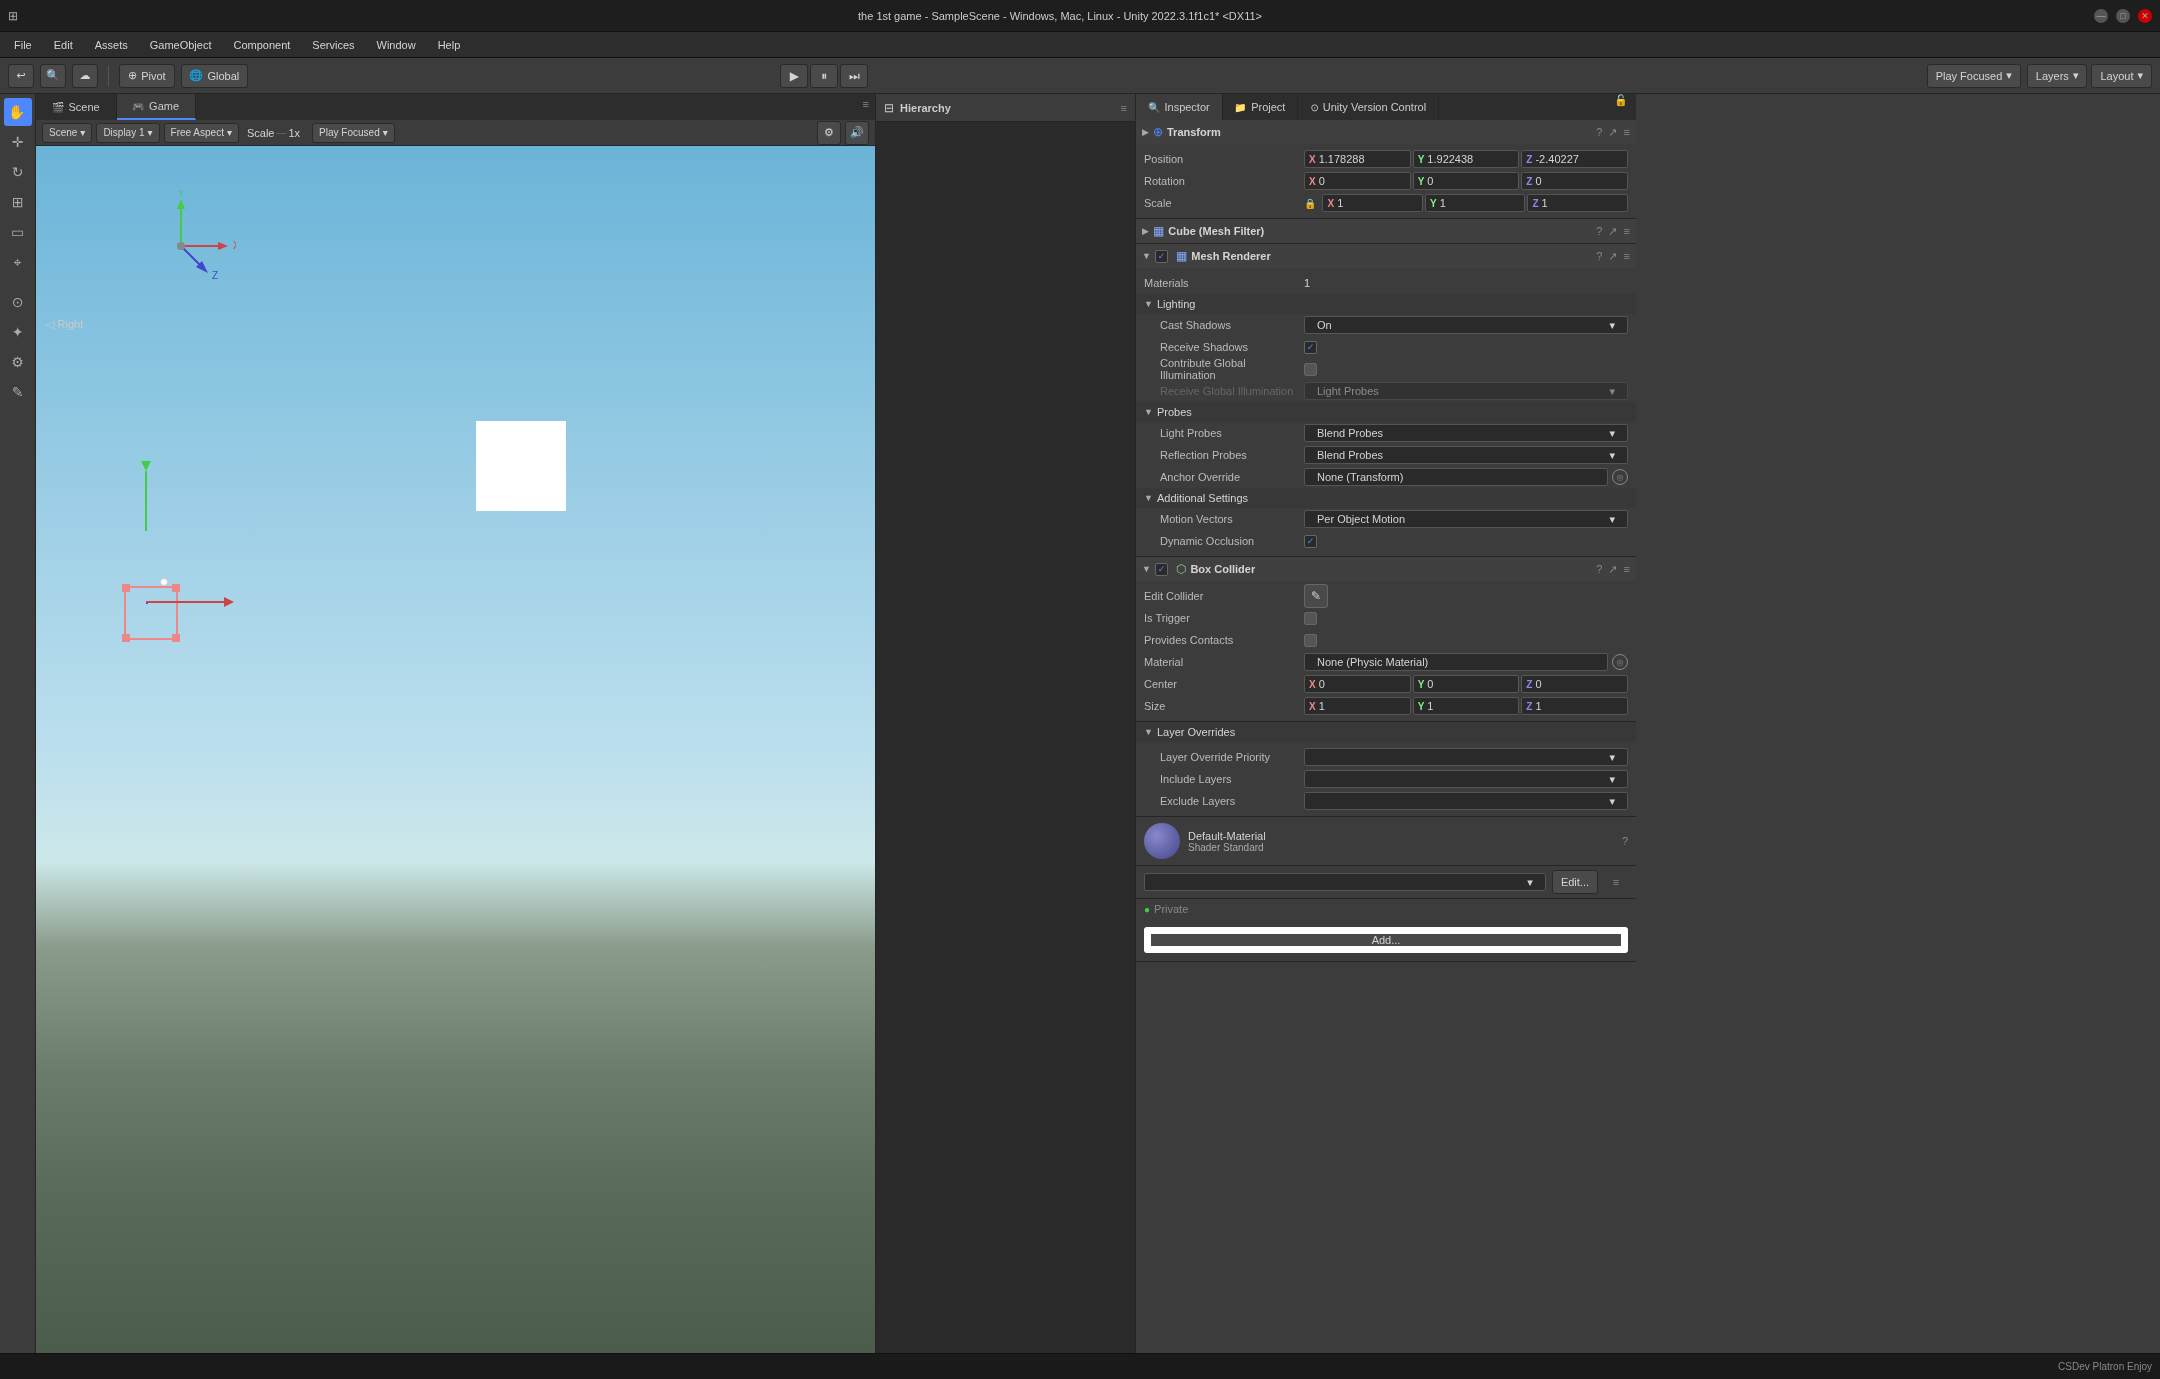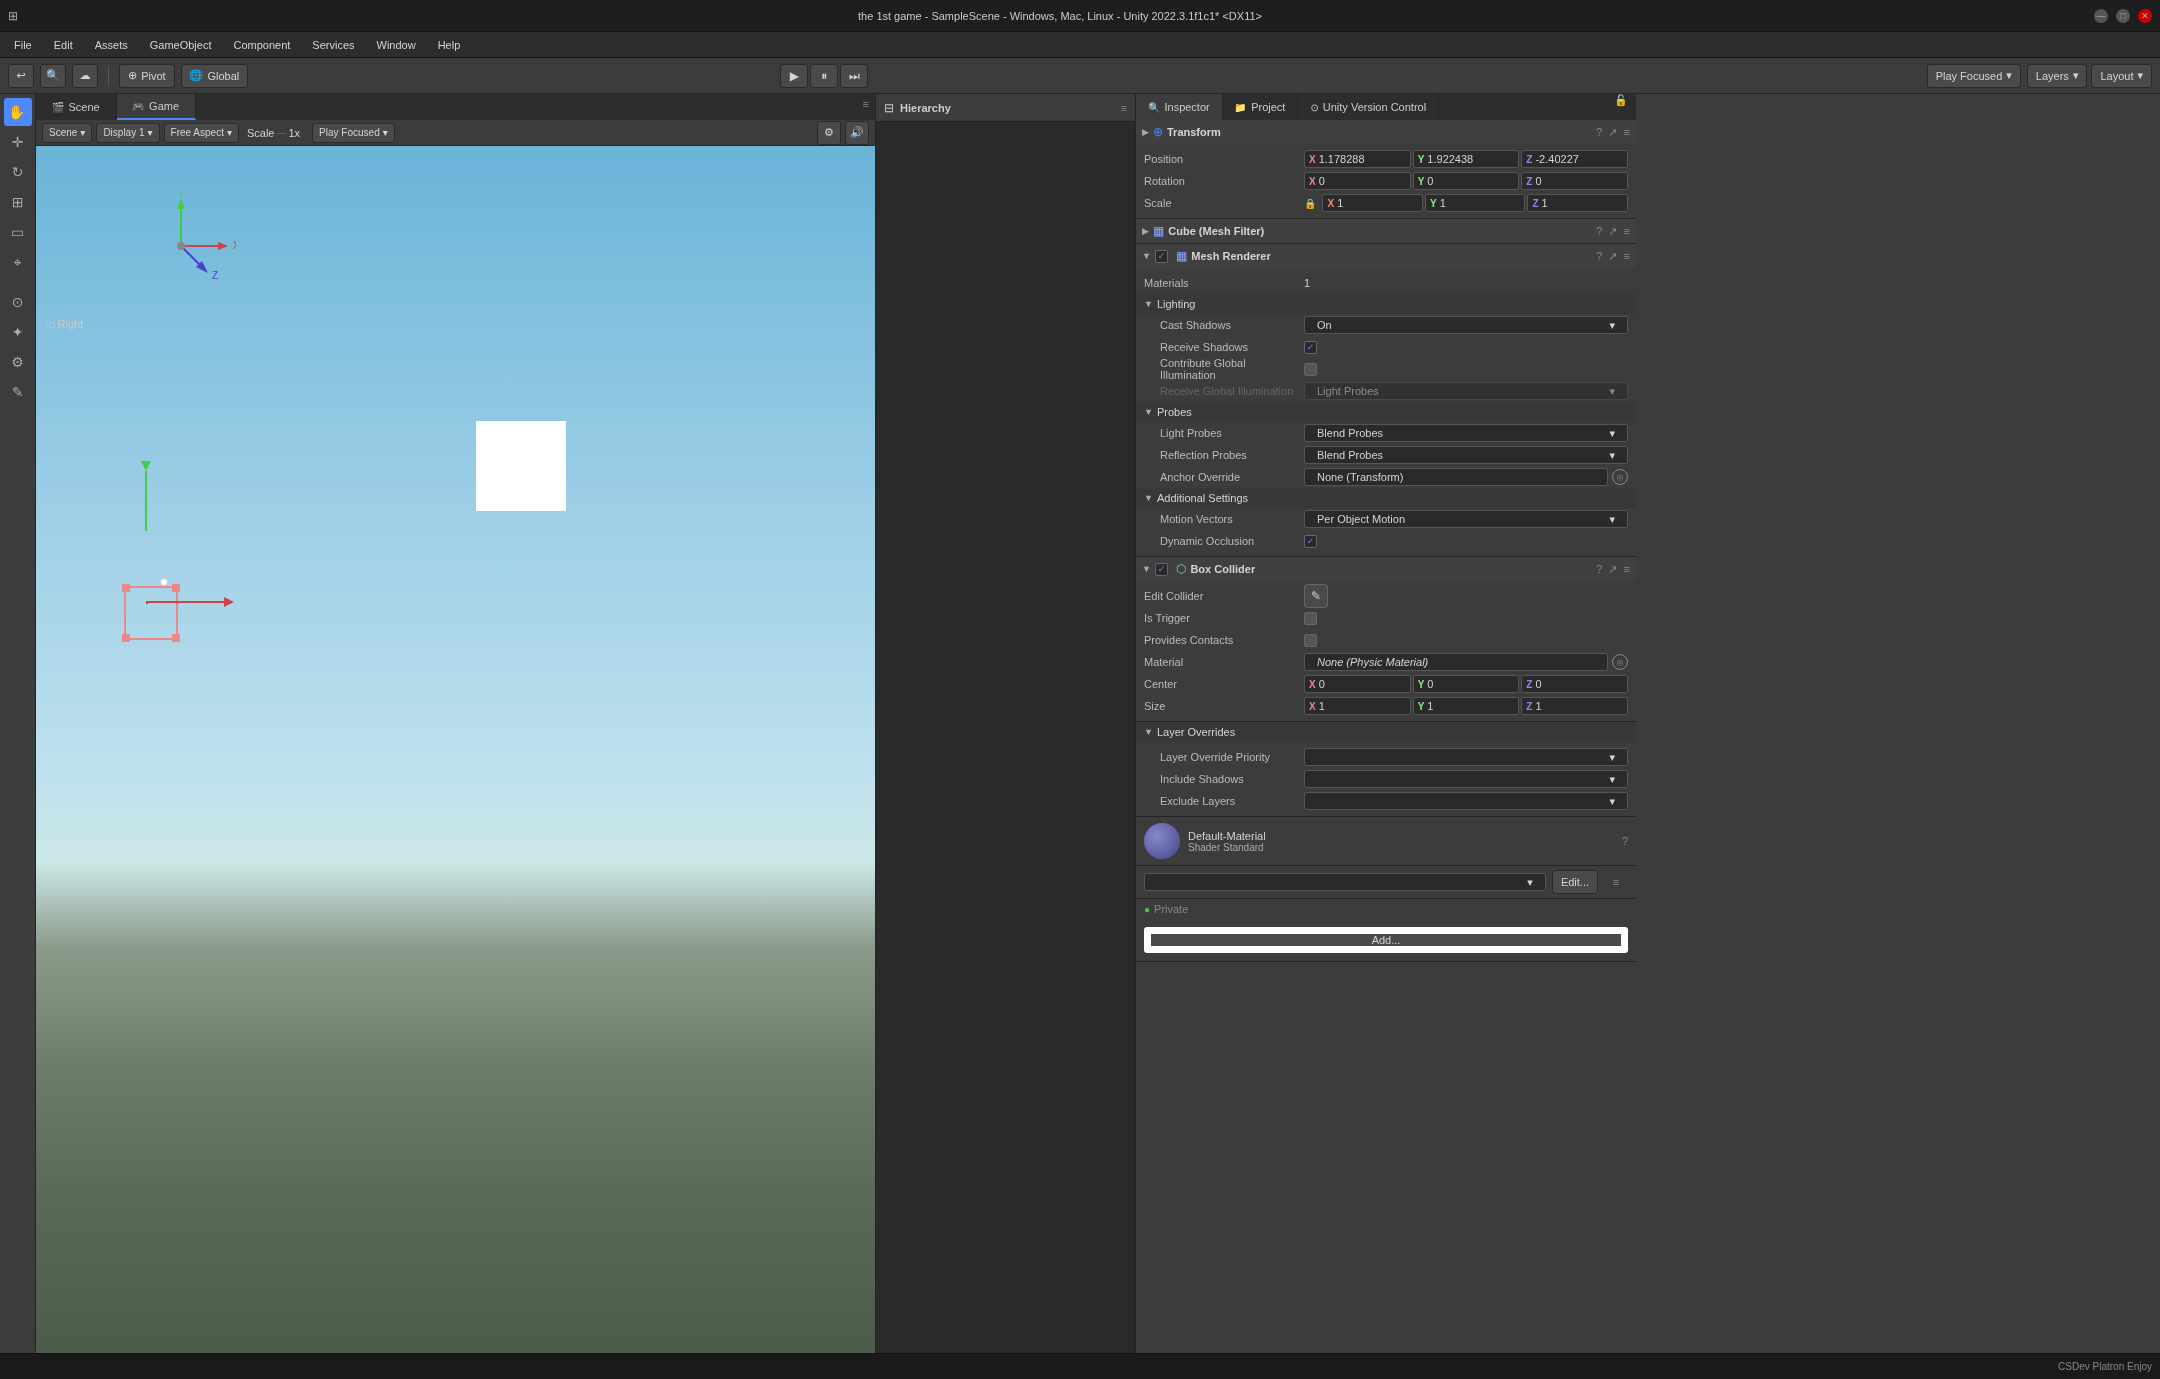--- a/index.html
+++ b/index.html
@@ -828,21 +828,21 @@
             </div>
 
             <div class="inspector-row">
               <span class="inspector-label">Provides Contacts</span>
               <div class="checkbox-gray"></div>
             </div>
 
             <div class="inspector-row">
               <span class="inspector-label">Material</span>
               <div style="display:flex;align-items:center;gap:4px;flex:1;">
-                <div class="inspector-dropdown" style="flex:1;font-style:italic;">
+                <div class="inspector-dropdown" style="flex:1;">
                   <span>None (Physic Material)</span>
                 </div>
                 <div class="target-icon">◎</div>
               </div>
             </div>
 
             <div class="inspector-row">
               <span class="inspector-label">Center</span>
               <div class="xyz-row">
                 <div class="xyz-field">
@@ -887,21 +887,21 @@
           </div>
           <div class="inspector-body">
             <div class="inspector-row">
               <span class="inspector-label indent1">Layer Override Priority</span>
               <div class="inspector-dropdown">
                 <span></span>
                 <span>▾</span>
               </div>
             </div>
             <div class="inspector-row">
-              <span class="inspector-label indent1">Include Shadows</span>
+              <span class="inspector-label indent1">Include Layers</span>
               <div class="inspector-dropdown">
                 <span></span>
                 <span>▾</span>
               </div>
             </div>
             <div class="inspector-row">
               <span class="inspector-label indent1">Exclude Layers</span>
               <div class="inspector-dropdown">
                 <span></span>
                 <span>▾</span>

